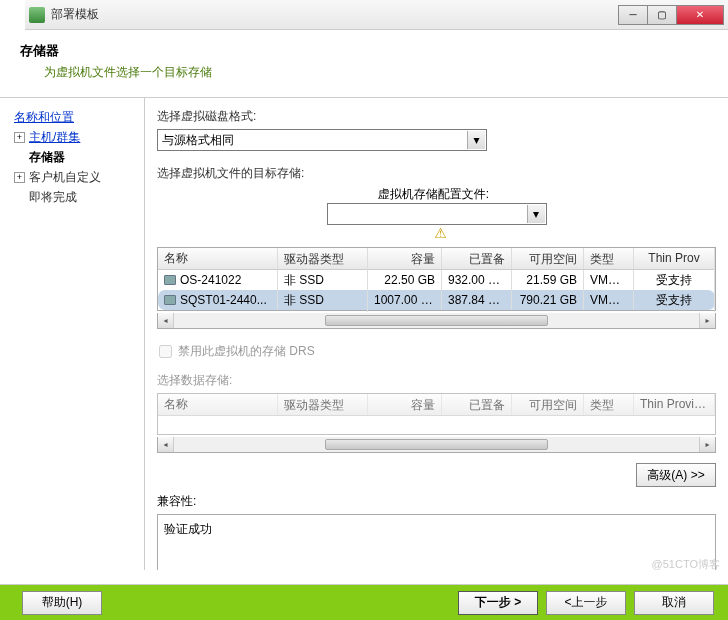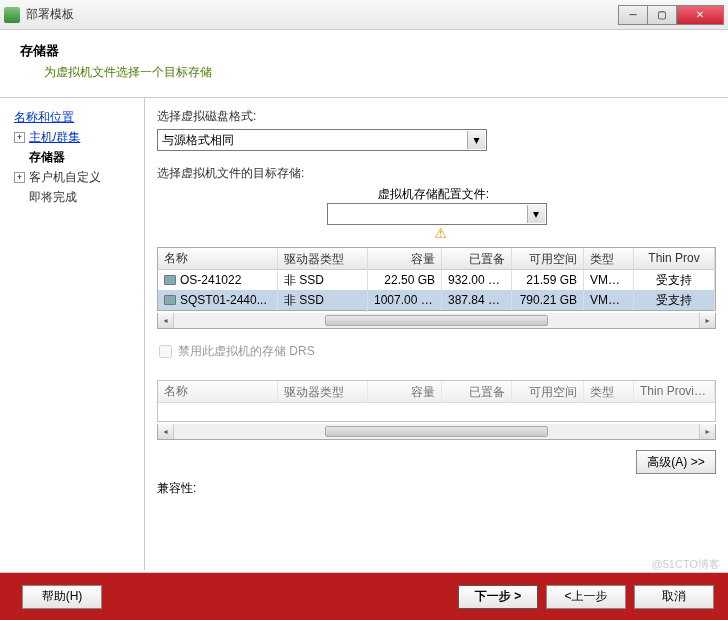--- a/index.html
+++ b/index.html
@@ -12,20 +12,21 @@
       overflow: hidden;
       position: relative;
     }
     .titlebar {
       height: 30px;
       background: linear-gradient(to bottom, #f8f8f8, #e8e8e8);
       border-bottom: 1px solid #ccc;
       display: flex;
       align-items: center;
       padding: 0 4px;
+      margin-left: 25px;
     }
     .titlebar-icon {
       width: 16px; height: 16px;
       margin-right: 6px;
       background: linear-gradient(to bottom, #7fc47f, #3a8a3a);
       border-radius: 2px;
       position: relative;
     }
     .titlebar-title { flex: 1; color: #333; }
     .win-controls { display: flex; }
@@ -111,42 +112,42 @@
     }
     .dt-cell {
       border-right: 1px solid #ddd;
       padding: 3px 6px;
       overflow: hidden;
       white-space: nowrap;
       text-overflow: ellipsis;
     }
     .dt-header .dt-cell { font-weight: normal; color: #333; }
     .dt-row { display: flex; height: 20px; align-items: center; }
-    .dt-row.selected { background: #c5d5e8; }
+    .dt-row.selected { background: #c5d5e8; border-radius: 7px; }
     .c-name { width: 120px; display:flex; align-items:center; gap:4px;}
     .c-drive { width: 90px; }
     .c-cap { width: 74px; text-align: right; }
     .c-prov { width: 70px; text-align: right; }
     .c-free { width: 72px; text-align: right; }
     .c-type { width: 50px; }
     .c-thin { flex: 1; text-align: center; }
     .disk-icon { width: 12px; height: 10px; background: #8aa; border: 1px solid #678; border-radius: 1px; display: inline-block; }
     .hscroll {
       height: 16px;
       border: 1px solid #aaa;
       border-top: none;
       background: #f0f0f0;
       position: relative;
       display: flex;
       align-items: center;
     }
     .hscroll-btn { width: 16px; height: 100%; background: linear-gradient(to bottom,#f8f8f8,#ddd); border-right:1px solid #ccc; display:flex;align-items:center;justify-content:center;font-size:8px;color:#555;}
     .hscroll-btn.right { border-right:none; border-left:1px solid #ccc; margin-left:auto;}
     .hscroll-thumb { position:absolute; left:30%; width:40%; top:2px; bottom:2px; background: linear-gradient(to bottom,#e8e8e8,#c8c8c8); border:1px solid #aaa; border-radius:2px;}
-    .checkbox-row { margin: 14px 0 20px 2px; color: #999; display: flex; align-items: center; }
+    .checkbox-row { margin: 14px 0 12px 2px; color: #999; display: flex; align-items: center; }
     .checkbox-row input { margin-right: 6px; }
     .disabled-label { color: #999; margin-bottom: 4px; }
     .disabled-table { opacity: 0.7; }
     .disabled-table .dt-row { background: #fff; }
     .advanced-row { text-align: right; margin: 10px 0 6px 0; }
     .btn {
       min-width: 80px;
       height: 24px;
       border: 1px solid #888;
       background: linear-gradient(to bottom, #fefefe, #e6e6e6);
@@ -159,26 +160,26 @@
     .compat-box {
       border: 1px solid #aaa;
       height: 60px;
       padding: 6px;
       background: #fff;
       overflow: auto;
     }
     .footer {
       position: absolute;
       bottom: 0; left: 0; right: 0;
-      height: 48px;
+      height: 36px;
       border-top: 1px solid #ccc;
       display: flex;
       align-items: center;
       padding: 0 14px;
-      background: #b91c1c;
+      background: #84cc16;
     }
     .footer .spacer { flex: 1; }
     .footer .btn { margin-left: 8px; }
     .watermark {
       position: absolute;
       right: 8px; bottom: 48px;
       color: #ccc;
       font-size: 11px;
       pointer-events: none;
     }
@@ -277,20 +278,21 @@
       <div class="hscroll-btn">◂</div>
       <div class="hscroll-thumb"></div>
       <div class="hscroll-btn right">▸</div>
     </div>
 
     <div class="checkbox-row">
       <input type="checkbox" disabled="" style="">
       <span>禁用此虚拟机的存储 DRS</span>
     </div>
 
+    <div class="disabled-label">选择数据存储:</div>
     <div class="datatable disabled-table">
       <div class="dt-header">
         <div class="dt-cell c-name">名称</div>
         <div class="dt-cell c-drive">驱动器类型</div>
         <div class="dt-cell c-cap">容量</div>
         <div class="dt-cell c-prov">已置备</div>
         <div class="dt-cell c-free">可用空间</div>
         <div class="dt-cell c-type">类型</div>
         <div class="dt-cell c-thin">Thin Provision</div>
       </div>
@@ -300,20 +302,23 @@
       <div class="hscroll-btn">◂</div>
       <div class="hscroll-thumb"></div>
       <div class="hscroll-btn right">▸</div>
     </div>
 
     <div class="advanced-row">
       <button class="btn">高级(A) &gt;&gt;</button>
     </div>
 
     <div class="compat-label">兼容性:</div>
+    <div class="compat-box">
+      <span>验证成功</span>
+    </div>
   </div>
 </div>
 
 <div class="footer">
   <button class="btn">帮助(H)</button>
   <div class="spacer"></div>
   <button class="btn" style="font-weight:bold;border:1px solid #555;">下一步 &gt;</button>
   <button class="btn">&lt;上一步</button>
   <button class="btn">取消</button>
 </div>

